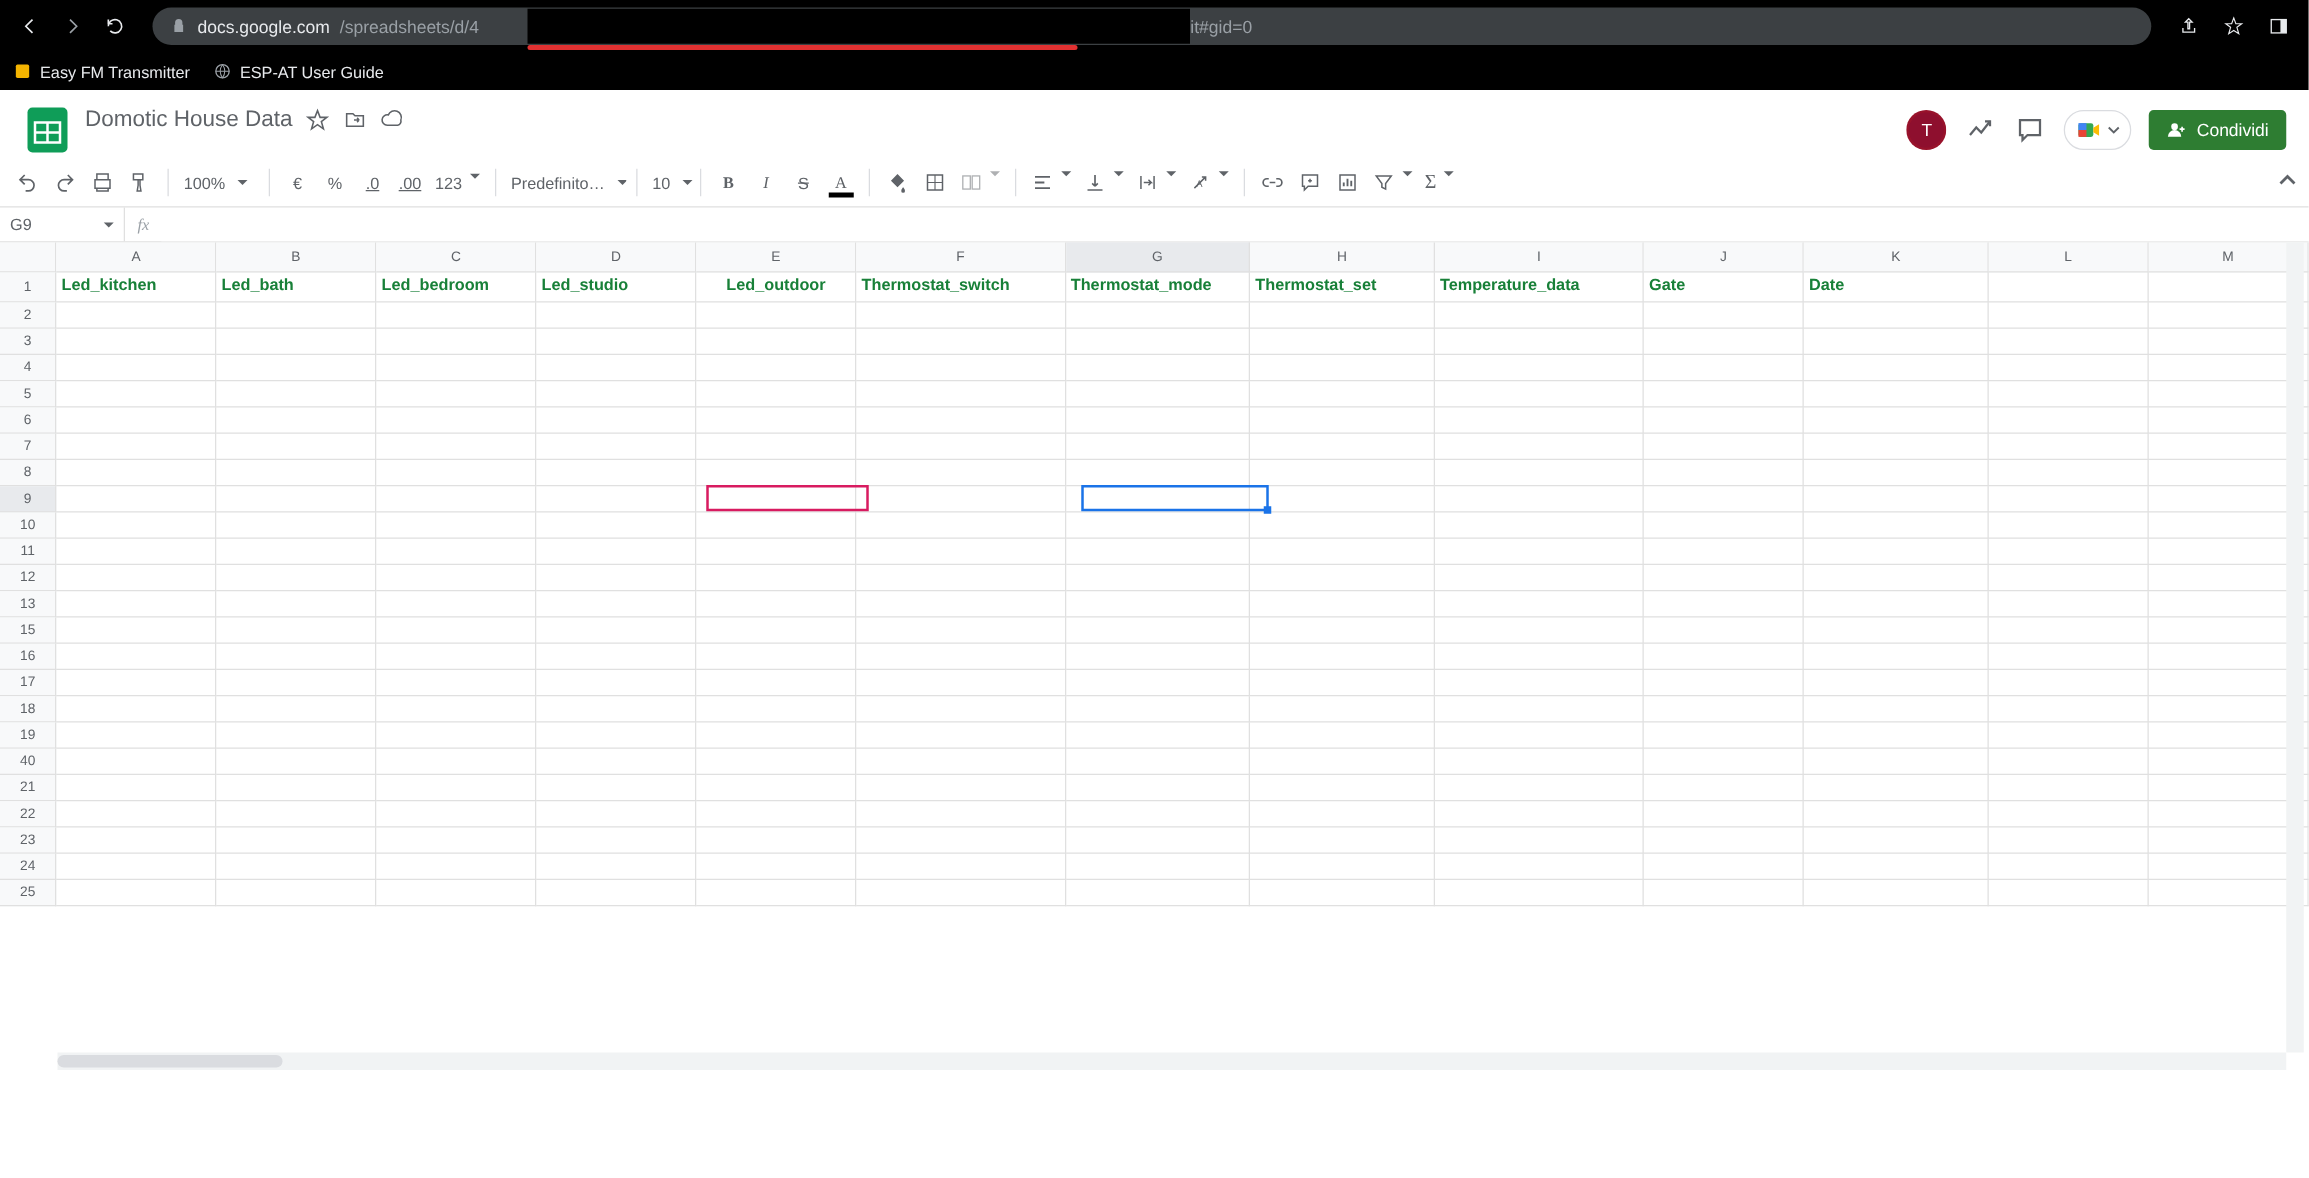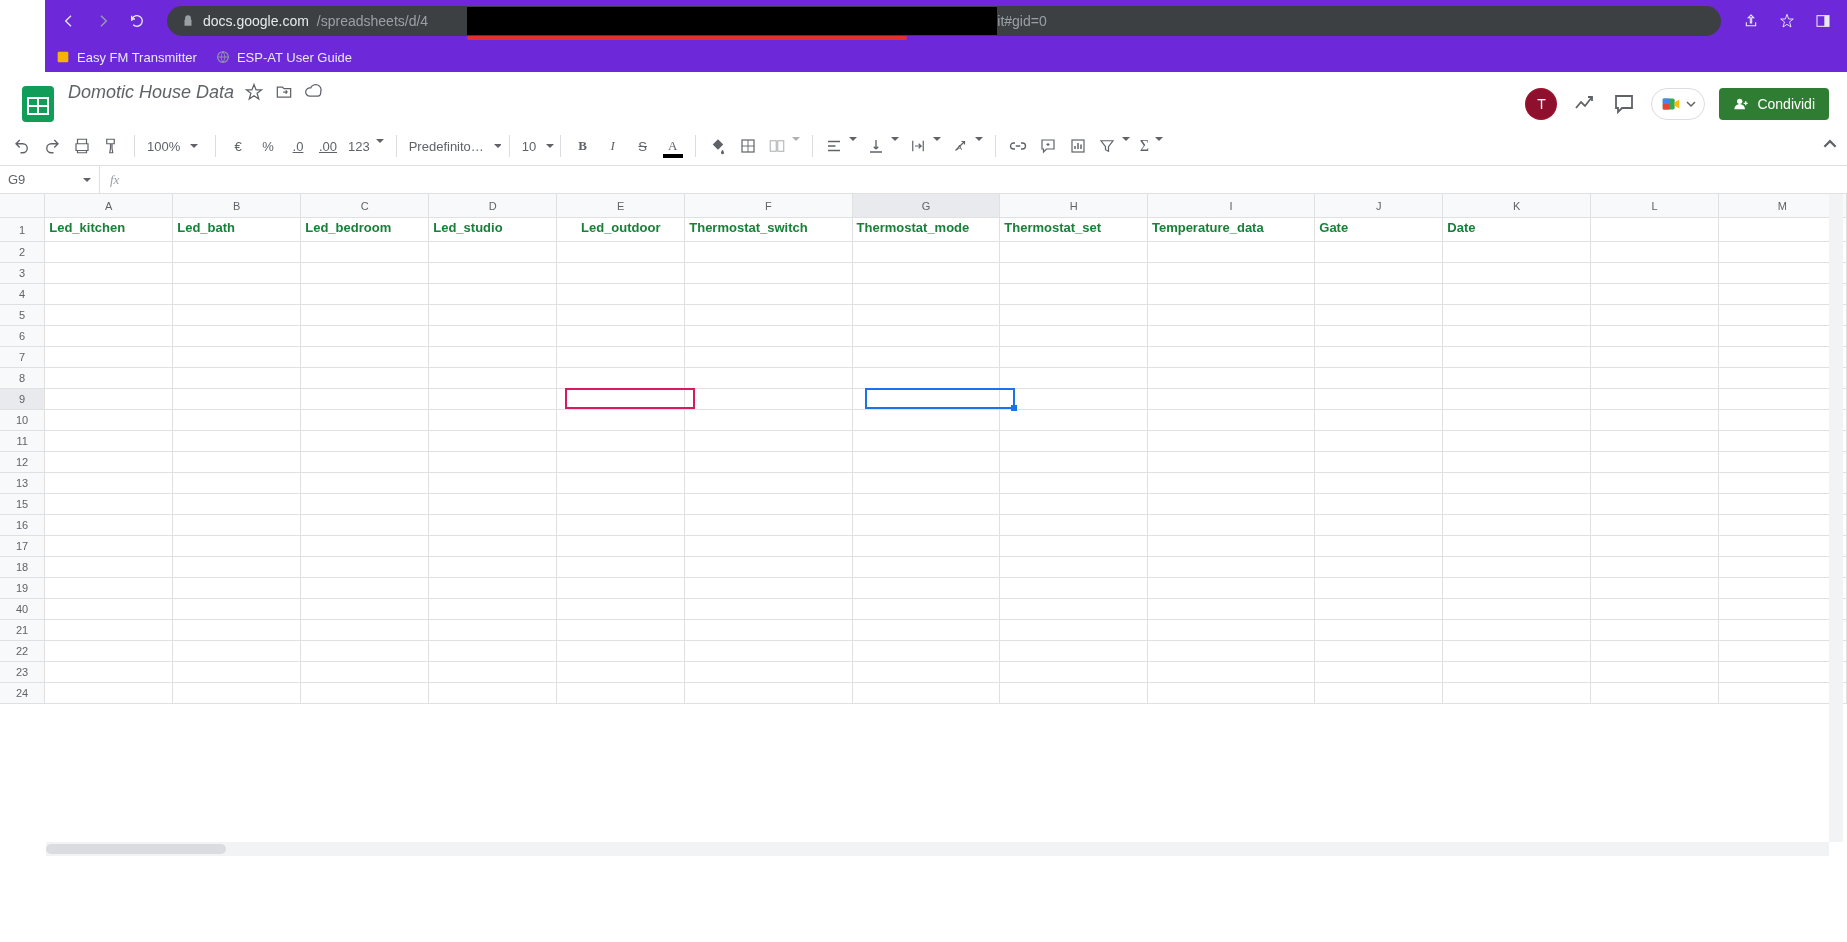--- a/index.html
+++ b/index.html
@@ -1,36 +1,36 @@
 <!DOCTYPE html>
 <html><head>
 <meta charset="utf-8">
 <style>
   * { margin:0; padding:0; box-sizing:border-box; font-family:Arial,Helvetica,sans-serif; }
   body { background:#fff; width:1847px; height:942px; overflow:hidden; position:relative; }
 
   
-  .browser-chrome { background:#6d28d9; color:#9aa0a6;margin-left:45px; }
+  .browser-chrome { background:#000000; color:#9aa0a6; }
   .nav-bar { height:42px; display:flex; align-items:center; padding:0 10px; gap:6px; }
   .nav-btn { width:28px; height:28px; display:flex; align-items:center; justify-content:center; color:#9aa0a6; cursor:pointer; border-radius:50%; }
   .nav-btn svg{width:16px;height:16px;fill:currentColor;}
   .omnibox { flex:1; height:30px; background:#3c4043; border-radius:15px; display:flex; align-items:center; padding:0 14px; gap:8px; color:#e8eaed; font-size:14px; position:relative; margin:0 10px;}
   .omnibox .lock { width:14px; height:14px; }
   .omnibox .redact { position:absolute; background:#000; height:28px; top:1px; }
   .omnibox .underline { position:absolute; background:#e03131; height:4px; border-radius:2px; bottom:-4px; }
   .right-icons { display:flex; align-items:center; gap:8px; }
   .bookmark-bar { height:30px; display:flex; align-items:center; padding:0 10px; gap:18px; font-size:13px; color:#e8eaed; }
   .bm-item { display:flex; align-items:center; gap:6px; cursor:pointer; }
   .bm-ico{width:16px;height:16px;display:inline-block;}
 
   
   .sheets-header { background:#fff; padding:6px 10px 0 8px; display:flex; align-items:flex-start; }
   .sheets-logo { width:44px; height:44px; margin:4px 8px 0 8px; cursor:pointer;}
   .doc-block { flex:1; }
-  .doc-title-row { display:flex; align-items:center; gap:10px; height:28px;font-style:italic; }
+  .doc-title-row { display:flex; align-items:flex-end; gap:10px; height:28px; }
   .doc-title { font-size:18px; color:#5f6368; font-weight:400; }
   .title-ico { width:20px;height:20px; color:#5f6368; cursor:pointer; display:flex;align-items:center;justify-content:center;}
   .title-ico svg{width:20px;height:20px;fill:none;stroke:currentColor;stroke-width:1.5;}
   .menu-row { display:flex; align-items:center; gap:0; font-size:14px; color:#202124; height:28px;margin-top:4px;}
   .menu-item { padding:2px 8px; cursor:pointer; border-radius:4px; }
   .menu-item.edited { color:#5f6368; text-decoration:underline; }
   .right-block { display:flex; align-items:center; gap:14px; padding-right:8px; padding-top:10px;}
   .avatar { width:32px;height:32px;border-radius:50%; background:#8e0f2e; color:#fff; display:flex;align-items:center;justify-content:center; font-size:14px; border:2px solid #c5221f30; cursor:pointer;}
   .hdr-ico { width:26px;height:26px;color:#5f6368;cursor:pointer;display:flex;align-items:center;justify-content:center;}
   .hdr-ico svg{width:24px;height:24px;fill:none;stroke:currentColor;stroke-width:1.8;}
@@ -726,20 +726,36 @@
         <div class="cell" style="width: 130px;"></div>
         <div class="cell" style="width: 170px;"></div>
         <div class="cell" style="width: 150px;"></div>
         <div class="cell" style="width: 150px;"></div>
         <div class="cell" style="width: 170px;"></div>
         <div class="cell" style="width: 130px;"></div>
         <div class="cell" style="width: 150px;"></div>
         <div class="cell" style="width: 130px;"></div>
         <div class="cell" style="width: 130px;"></div>
       </div>
+      <div class="row">
+        <div class="row-h">25</div>
+        <div class="cell" style="width: 130px;"></div>
+        <div class="cell" style="width: 130px;"></div>
+        <div class="cell" style="width: 130px;"></div>
+        <div class="cell" style="width: 130px;"></div>
+        <div class="cell" style="width: 130px;"></div>
+        <div class="cell" style="width: 170px;"></div>
+        <div class="cell" style="width: 150px;"></div>
+        <div class="cell" style="width: 150px;"></div>
+        <div class="cell" style="width: 170px;"></div>
+        <div class="cell" style="width: 130px;"></div>
+        <div class="cell" style="width: 150px;"></div>
+        <div class="cell" style="width: 130px;"></div>
+        <div class="cell" style="width: 130px;"></div>
+      </div>
     </div>
 
   <div class="sel-red" id="sel-red" style="left: 565px; top: 194px; width: 130px; height: 21px;"></div>
   <div class="sel-blue" id="sel-blue" style="left: 865px; top: 194px; width: 150px; height: 21px;"></div>
 
   <div class="v-scroll"></div>
   <div class="h-scroll">
       <div class="thumb"></div>
     </div>
   <div class="bottom-right">

